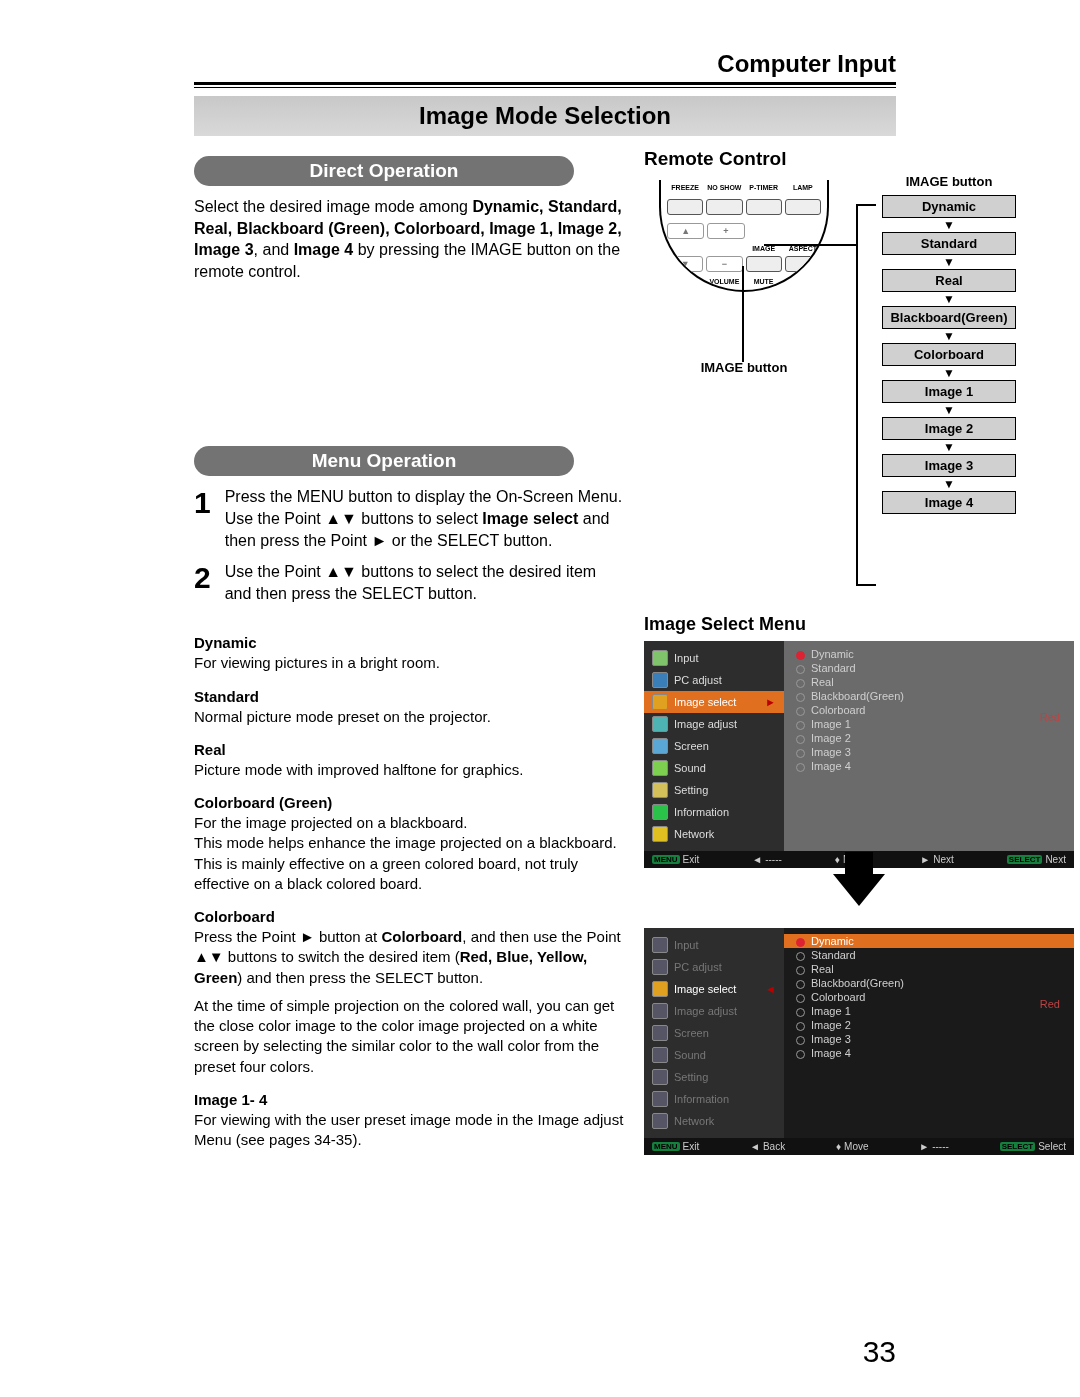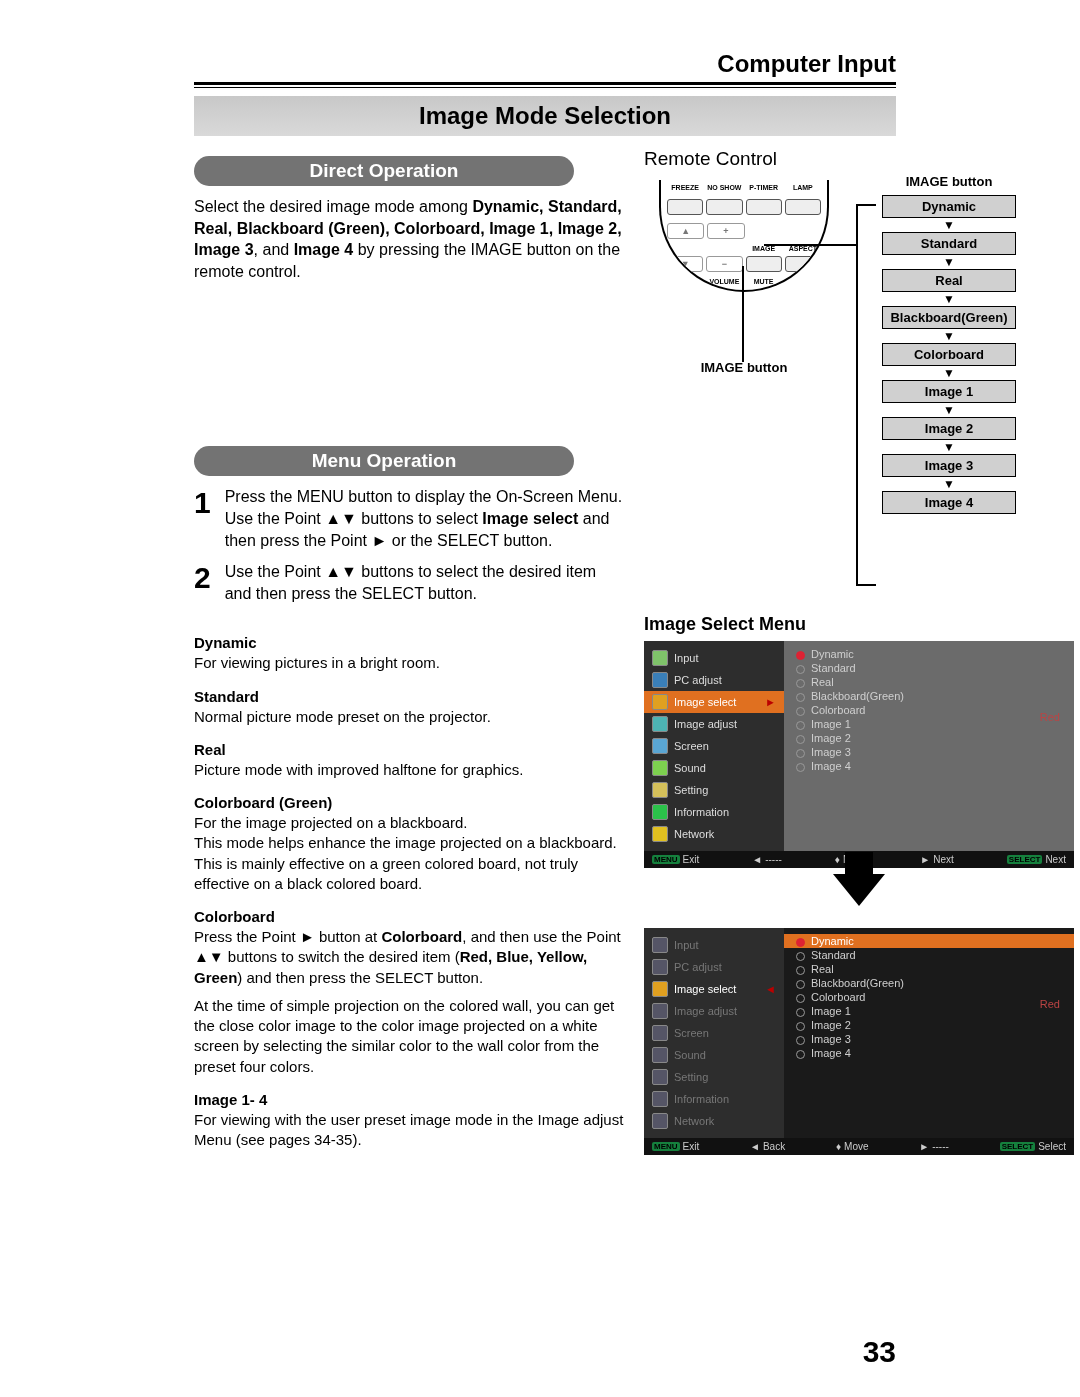--- a/index.html
+++ b/index.html
@@ -12,21 +12,21 @@
   .left{flex:0 0 430px}
   .right{flex:1;position:relative}
   .pill{background:#737373;color:#fff;font-weight:bold;font-size:19px;text-align:center;border-radius:16px;padding:4px 0;width:380px;margin:8px 0 10px}
   .body{font-size:16px;line-height:1.35}
   .body p{margin:0 0 6px}
   .step{display:flex;gap:14px;margin-bottom:10px}
   .stepnum{font-size:30px;font-weight:bold;width:24px}
   .modes{margin-top:30px}
   .mode-title{font-weight:bold;font-size:15px;margin-top:14px}
   .mode-desc{font-size:15px;line-height:1.35;margin:2px 0 8px}
-  .sub-head{font-weight:normal;font-size:19px;margin-bottom:4px}
+  .sub-head{font-weight:bold;font-size:19px;margin-bottom:4px}
   .label-small{font-weight:bold;font-size:13px;text-align:center}
   
   .remote-wrap{position:relative;width:170px;height:130px;margin:6px auto 0}
   .remote{border:2px solid #000;border-top:none;border-radius:0 0 85px 85px;height:110px;position:relative;overflow:hidden}
   .btnrow{display:flex;gap:3px;padding:4px 6px;font-size:7px;font-weight:bold;text-align:center}
   .btnrow div{flex:1}
   .btnbox{border:1px solid #555;border-radius:3px;height:14px;background:#eee}
   .arrowbtn{border:1px solid #999;border-radius:3px;height:14px;background:#fff;display:flex;align-items:center;justify-content:center;font-size:9px;color:#777}
   .flow{position:absolute;right:-18px;top:-14px;width:150px}
   .flow .fbox{border:1px solid #000;background:#d0d0d0;font-weight:bold;font-size:13px;text-align:center;padding:3px 2px;margin:0 auto;width:128px}
@@ -46,21 +46,21 @@
   .osd-right .opt .rad{display:inline-block;width:7px;height:7px;border:1px solid #999;border-radius:50%;margin-right:6px;vertical-align:middle}
   .osd-right .opt.sel .rad{background:#d23;border-color:#d23}
   .osd-right .hl{background:#e07020;color:#fff}
   .osd-right .red{position:absolute;right:14px;top:70px;color:#b44;font-size:11px}
   .osd-foot{background:#111;color:#ccc;font-size:10px;display:flex;justify-content:space-between;padding:3px 8px}
   .osd-foot span{display:flex;align-items:center;gap:3px}
   .badge{background:#15803d;color:#000;font-size:8px;font-weight:bold;padding:0 2px;border-radius:2px}
   .bigarrow{width:0;height:0;border-left:26px solid transparent;border-right:26px solid transparent;border-top:32px solid #000;margin:6px auto 0;position:relative}
   .bigarrow::before{content:"";position:absolute;top:-54px;left:-14px;width:28px;height:24px;background:#000}
   .osd2 .osd-left .dim{color:#777}
-  .pagenum{position:absolute;bottom:28px;right:80px;font-size:30px;font-weight:bold}
+  .pagenum{position:absolute;bottom:28px;right:80px;font-size:30px;font-weight:normal}
 </style>
 </head>
 <body>
 
 <div class="page">
   <div class="head">Computer Input</div>
   <div class="rule"></div>
   <div class="rule2"></div>
   <div class="banner">Image Mode Selection</div>
 

